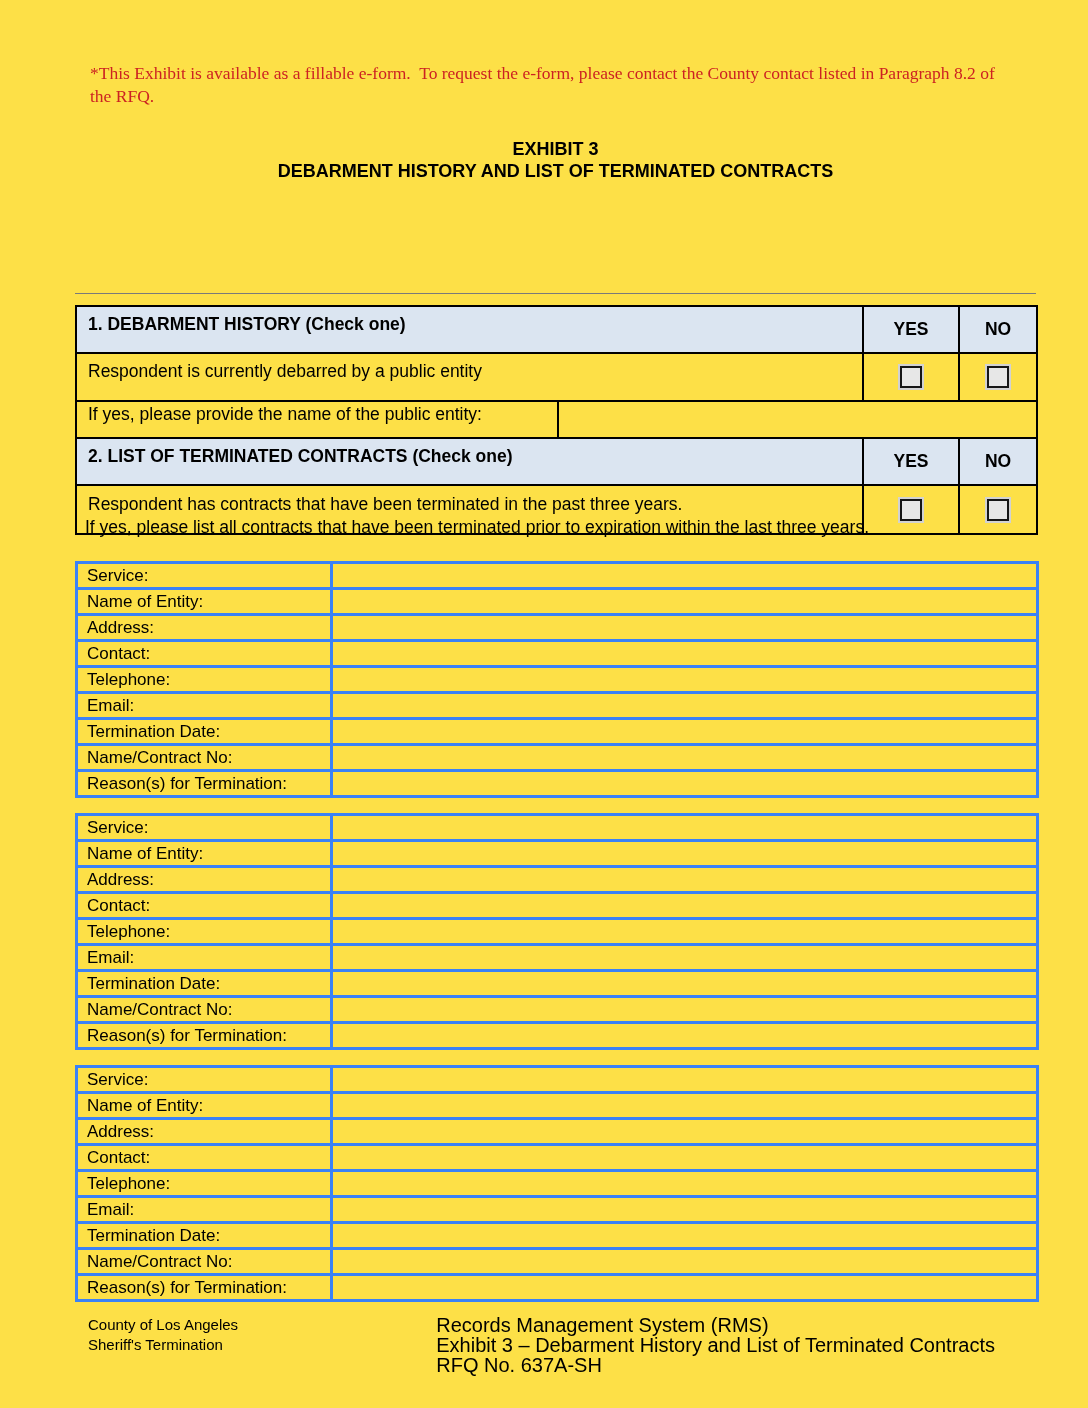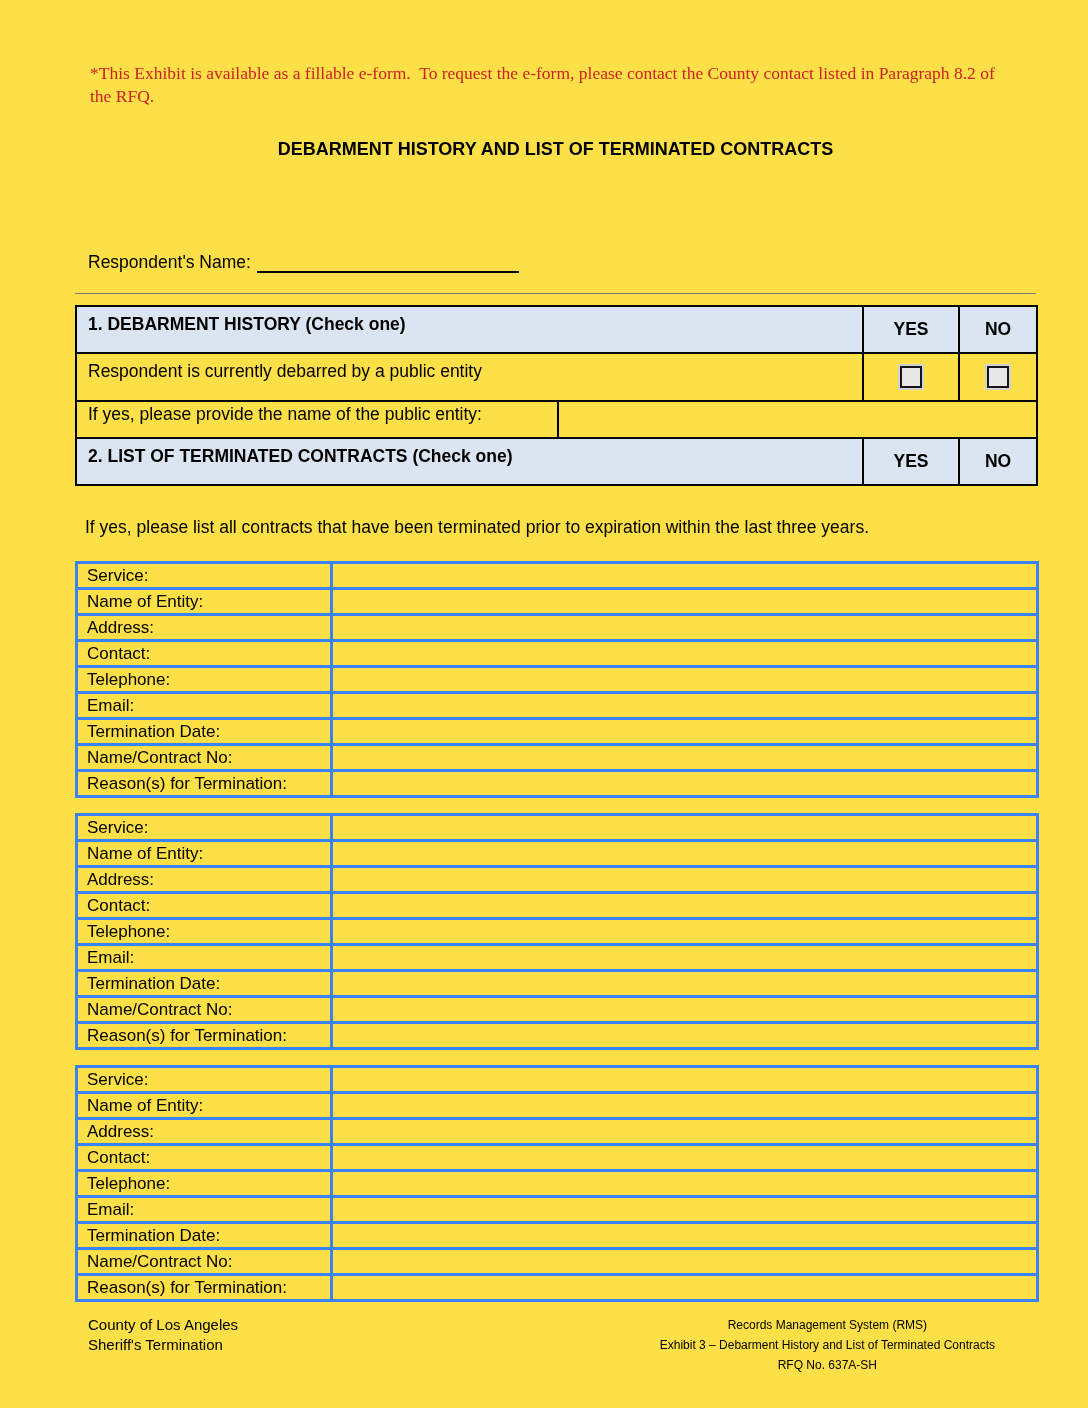--- a/index.html
+++ b/index.html
@@ -74,35 +74,35 @@
   .ct-a{top:561px;}
   .ct-b{top:813px;}
   .ct-c{top:1065px;}
   
   .footer-left{
     position:absolute;left:88px;top:1315px;
     font-size:15px;line-height:20px;
   }
   .footer-right{
     position:absolute;right:93px;top:1315px;
-    font-size:12px;line-height:20px;text-align:center;margin-left:20px;
+    font-size:20px;line-height:20px;text-align:left;margin-left:20px;
   }
 </style>
 </head>
 <body>
 
 <div class="page">
 
   <div class="note">*This Exhibit is available as a fillable e-form.  To request the e-form, please contact the County contact listed in Paragraph 8.2 of the RFQ.</div>
 
   <div class="title-wrap">
+    <div class="title">EXHIBIT 3</div>
     <div class="subtitle">DEBARMENT HISTORY AND LIST OF TERMINATED CONTRACTS</div>
   </div>
 
-  <div class="respondent"><span>Respondent's Name:</span><span class="fill-line"></span></div>
 
   <div class="rule"></div>
 
   <table class="t1">
     <colgroup>
         <col style="width:482px">
         <col style="width:305px">
         <col style="width:96px">
         <col style="width:78px">
       </colgroup>
@@ -118,20 +118,25 @@
       <td class="c"><span class="cb"></span></td>
     </tr>
     <tr style="height:37px">
       <td>If yes, please provide the name of the public entity:</td>
       <td colspan="3"></td>
     </tr>
     <tr class="hdr" style="height:33px">
       <td colspan="2">2. LIST OF TERMINATED CONTRACTS (Check one)</td>
       <td class="c">YES</td>
       <td class="c">NO</td>
+    </tr>
+    <tr style="height:37px">
+      <td colspan="2">Respondent has contracts that have been terminated in the past three years.</td>
+      <td class="c"><span class="cb"></span></td>
+      <td class="c"><span class="cb"></span></td>
     </tr>
   </tbody>
     </table>
 
   <div class="instruction">If yes, please list all contracts that have been terminated prior to expiration within the last three years.</div>
 
   <table class="ctable ct-a">
     <colgroup>
         <col style="width:255px">
         <col style="width:706px">

